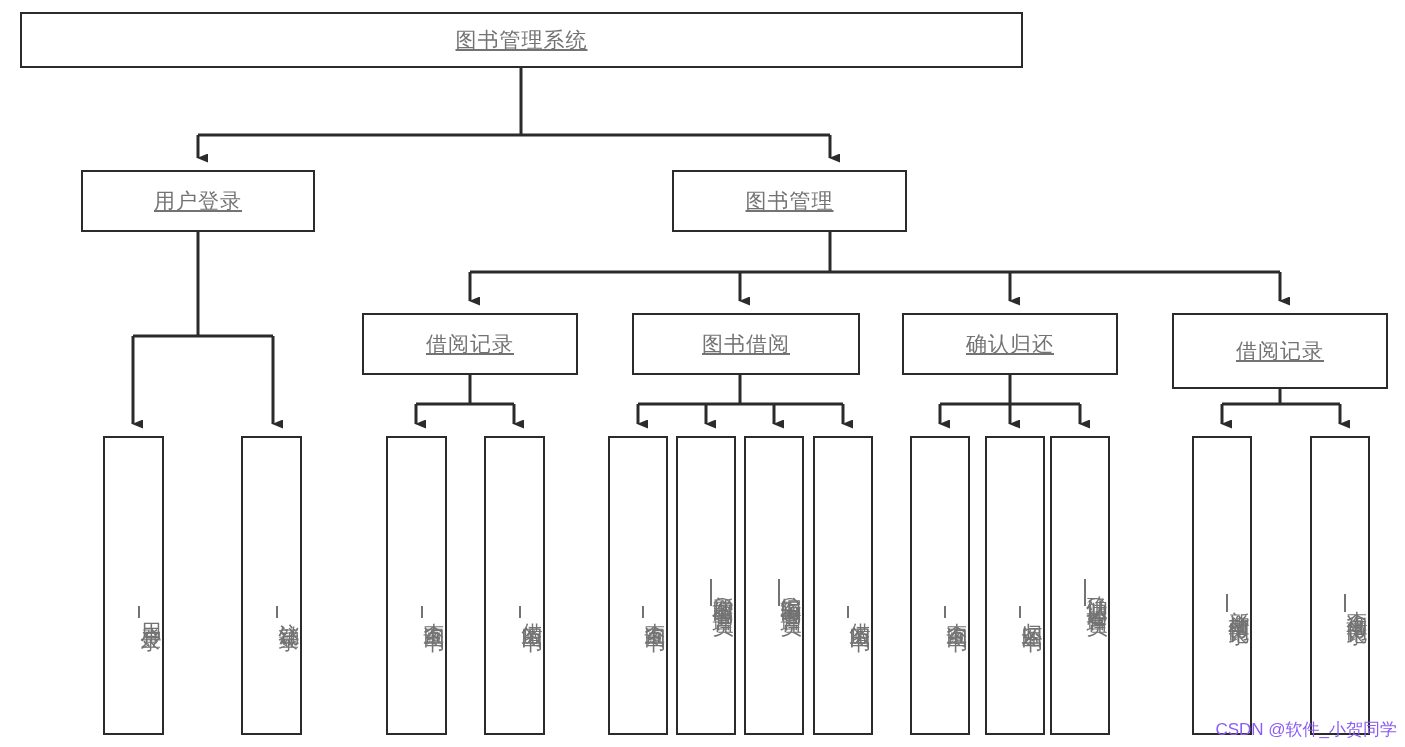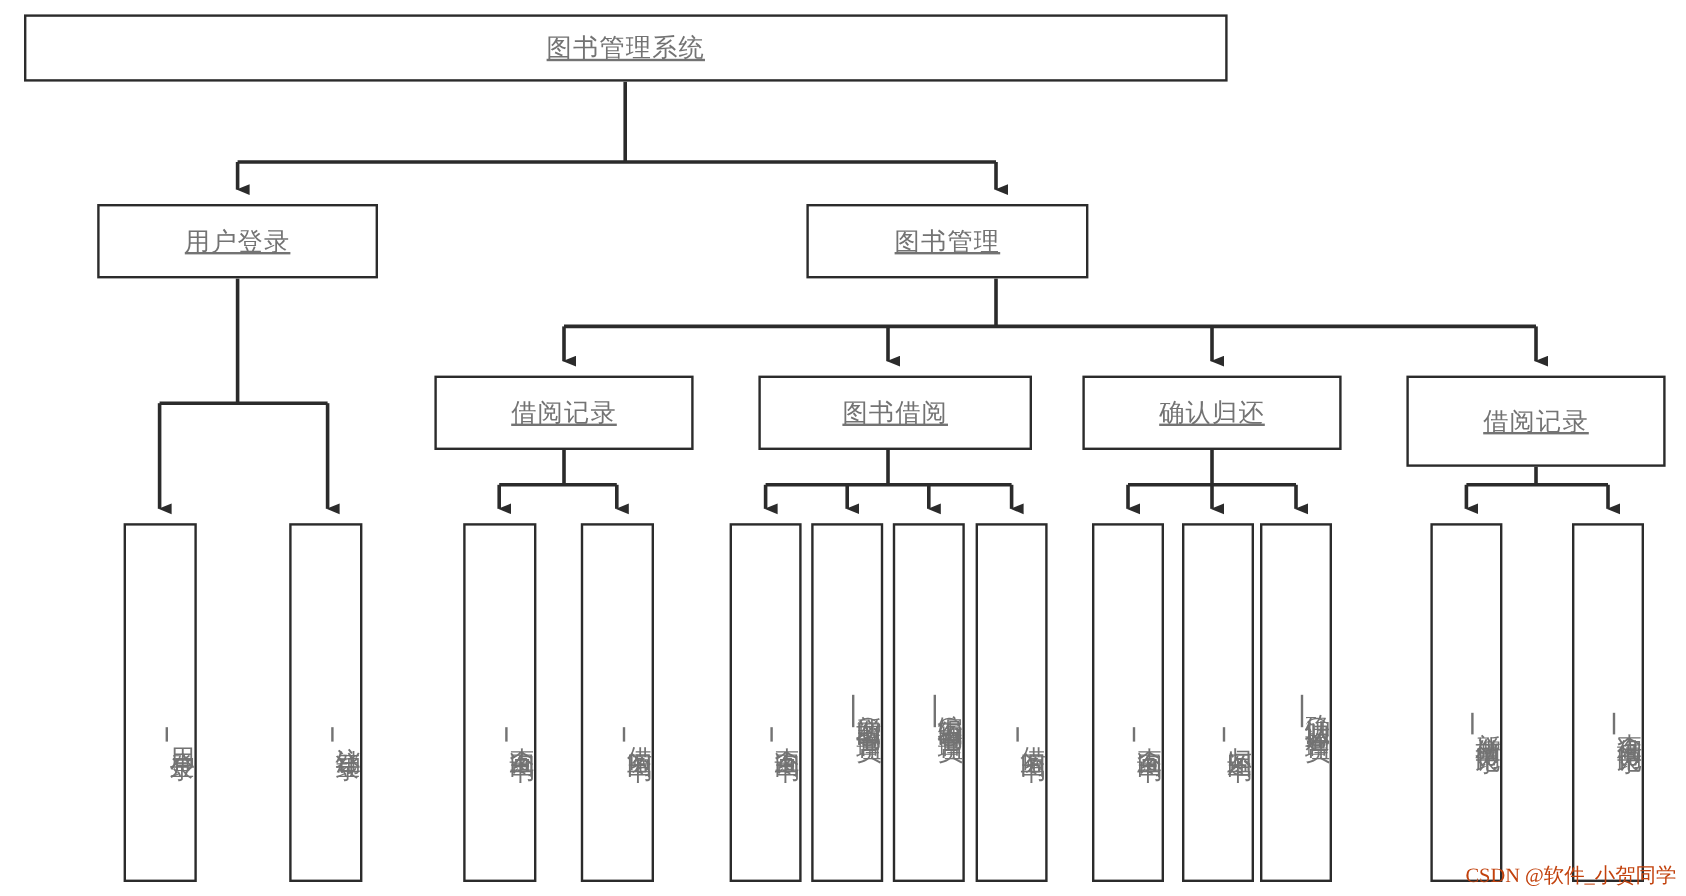--- a/index.html
+++ b/index.html
@@ -58,24 +58,24 @@
   }
   .label {
     display: block;
     white-space: nowrap;
   }
   #watermark {
     position: absolute;
     right: 8px;
     bottom: 6px;
     font-size: 17px;
-    color: #c2410c;
+    color: #8b5cf6;
     z-index: 5;
     white-space: nowrap;
-    font-family: Liberation Serif, serif;
+    font-family: Liberation Sans, sans-serif;
   }
 </style>
 </head>
 <body>
 
 <div id="canvas">
 
   <svg id="edges" viewBox="0 0 1405 747" xmlns="http://www.w3.org/2000/svg">
     <defs>
       <marker id="arw" markerWidth="10" markerHeight="11" refX="4.5" refY="10" orient="auto" markerUnits="userSpaceOnUse">

